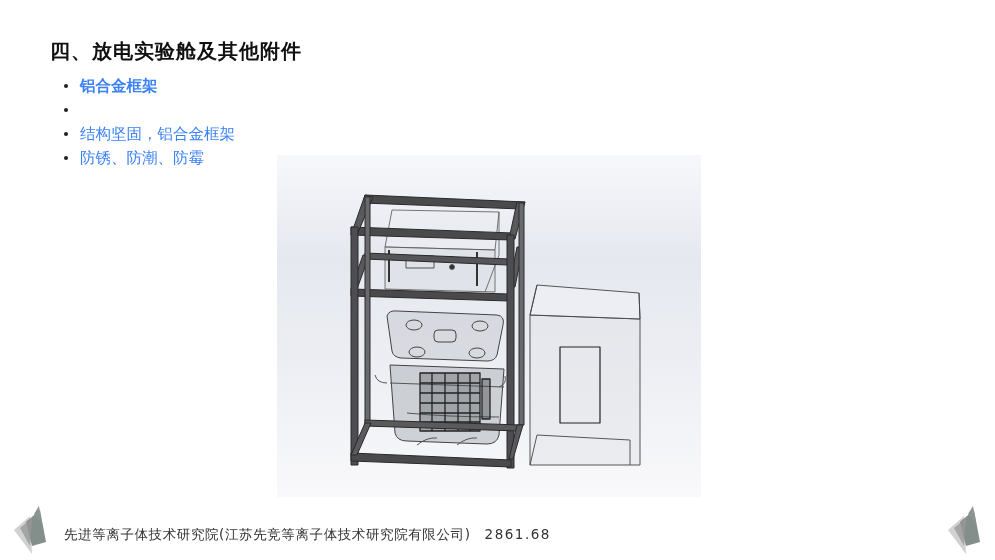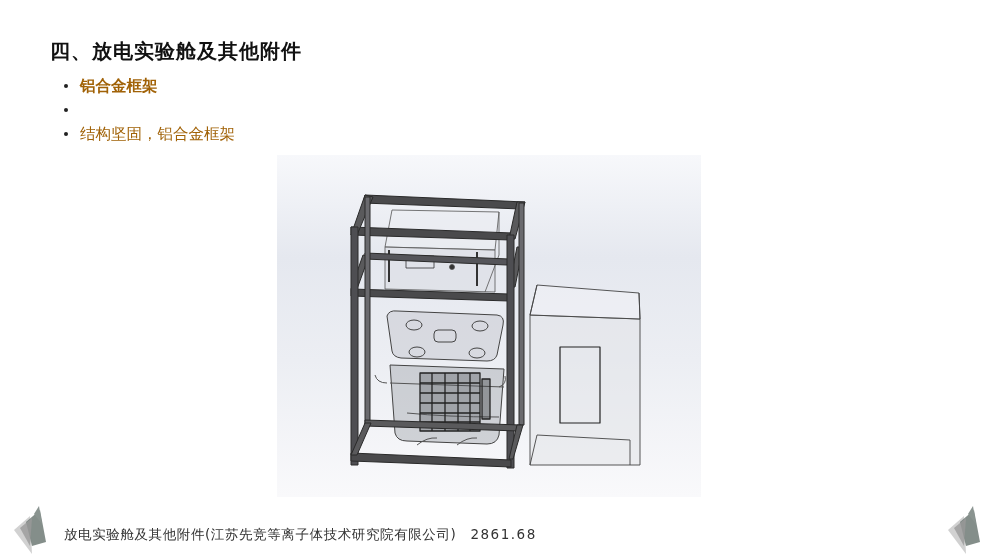--- a/index.html
+++ b/index.html
@@ -13,21 +13,21 @@
     position:absolute; left:50px; top:38px;
     font-size:20px; font-weight:bold; letter-spacing:1px; color:#111;
     margin:0;
     text-align:right;
   }
   .bullets {
     position:absolute; left:62px; top:74px; margin:0; padding:0; list-style:none;
   }
   .bullets li {
     position:relative; height:24px; line-height:24px; font-size:15.5px;
-    padding-left:18px; color:#a16207;
+    padding-left:18px; color:#3b82f6;
   }
   .bullets li .dot {
     position:absolute; left:2px; top:10px; width:4px; height:4px; border-radius:50%; background:#222;
   }
   .bullets li.bold { font-weight:bold; }
   .figure {
     position:absolute; left:277px; top:155px; width:424px; height:342px;
     background:linear-gradient(180deg,#f7f8fb 0%,#e5e8ef 30%,#eceef3 60%,#f9f9fb 100%);
   }
   .figure svg { position:absolute; left:0; top:0; }
@@ -39,20 +39,21 @@
 </style>
 </head>
 <body>
 
 <h1 class="slide-title">四、放电实验舱及其他附件</h1>
 
 <ul class="bullets">
   <li class="bold"><span class="dot"></span><span>铝合金框架</span></li>
   <li><span class="dot"></span></li>
   <li><span class="dot"></span><span>结构坚固，铝合金框架</span></li>
+  <li><span class="dot"></span><span>防锈、防潮、防霉</span></li>
 </ul>
 
 <div class="figure">
   <svg width="424" height="342" viewBox="0 0 424 342">
     <g fill="none" stroke-linejoin="round">
 
       <g stroke="#555" stroke-width="0.8">
         <polygon points="115,55 222,57 218,95 108,92" fill="rgba(235,237,242,0.6)"></polygon>
         <polygon points="108,92 218,95 218,137 108,134" fill="rgba(220,222,228,0.6)"></polygon>
         <line x1="222" y1="57" x2="222" y2="100"></line>
@@ -135,21 +136,21 @@
 </div>
 
 <svg class="logo" style="left:6px;top:502px;" width="48" height="56" viewBox="0 0 48 56">
   <polygon points="8,28 24,14 26,52" fill="#c9c9c9" opacity="0.85"></polygon>
   <polygon points="20,20 34,8 40,40 26,44" fill="#6e7a76" opacity="0.85"></polygon>
   <polygon points="28,12 33,4 36,22" fill="#8a9490"></polygon>
   <polygon points="14,26 26,16 24,44" fill="#9a9a9a" opacity="0.8"></polygon>
 </svg>
 
 <div class="footer-text">
-  <span>放电实验舱及其他附件(江苏先竞等离子体技术研究院有限公司)</span><span class="footer-date">2861.68</span>
+  <span>先进等离子体技术研究院(江苏先竞等离子体技术研究院有限公司)</span><span class="footer-date">2861.68</span>
 </div>
 
 <svg class="logo" style="left:940px;top:502px;" width="48" height="56" viewBox="0 0 48 56">
   <polygon points="8,28 24,14 26,52" fill="#c9c9c9" opacity="0.85"></polygon>
   <polygon points="20,20 34,8 40,40 26,44" fill="#6e7a76" opacity="0.85"></polygon>
   <polygon points="28,12 33,4 36,22" fill="#8a9490"></polygon>
   <polygon points="14,26 26,16 24,44" fill="#9a9a9a" opacity="0.8"></polygon>
 </svg>
 
 </body></html>

